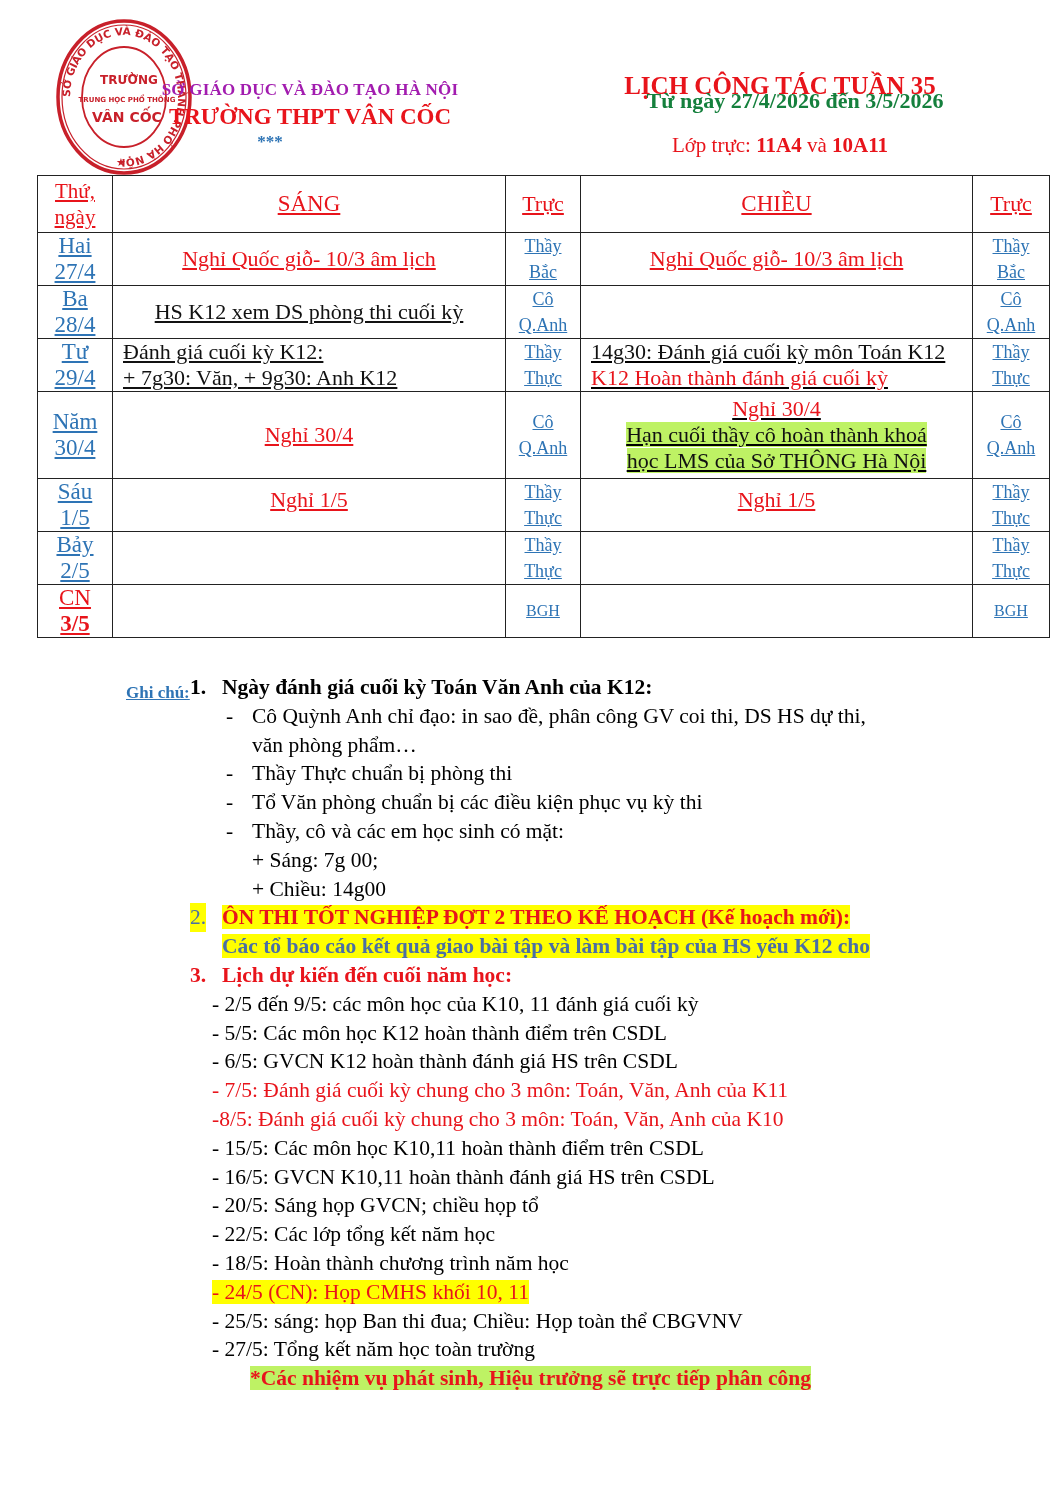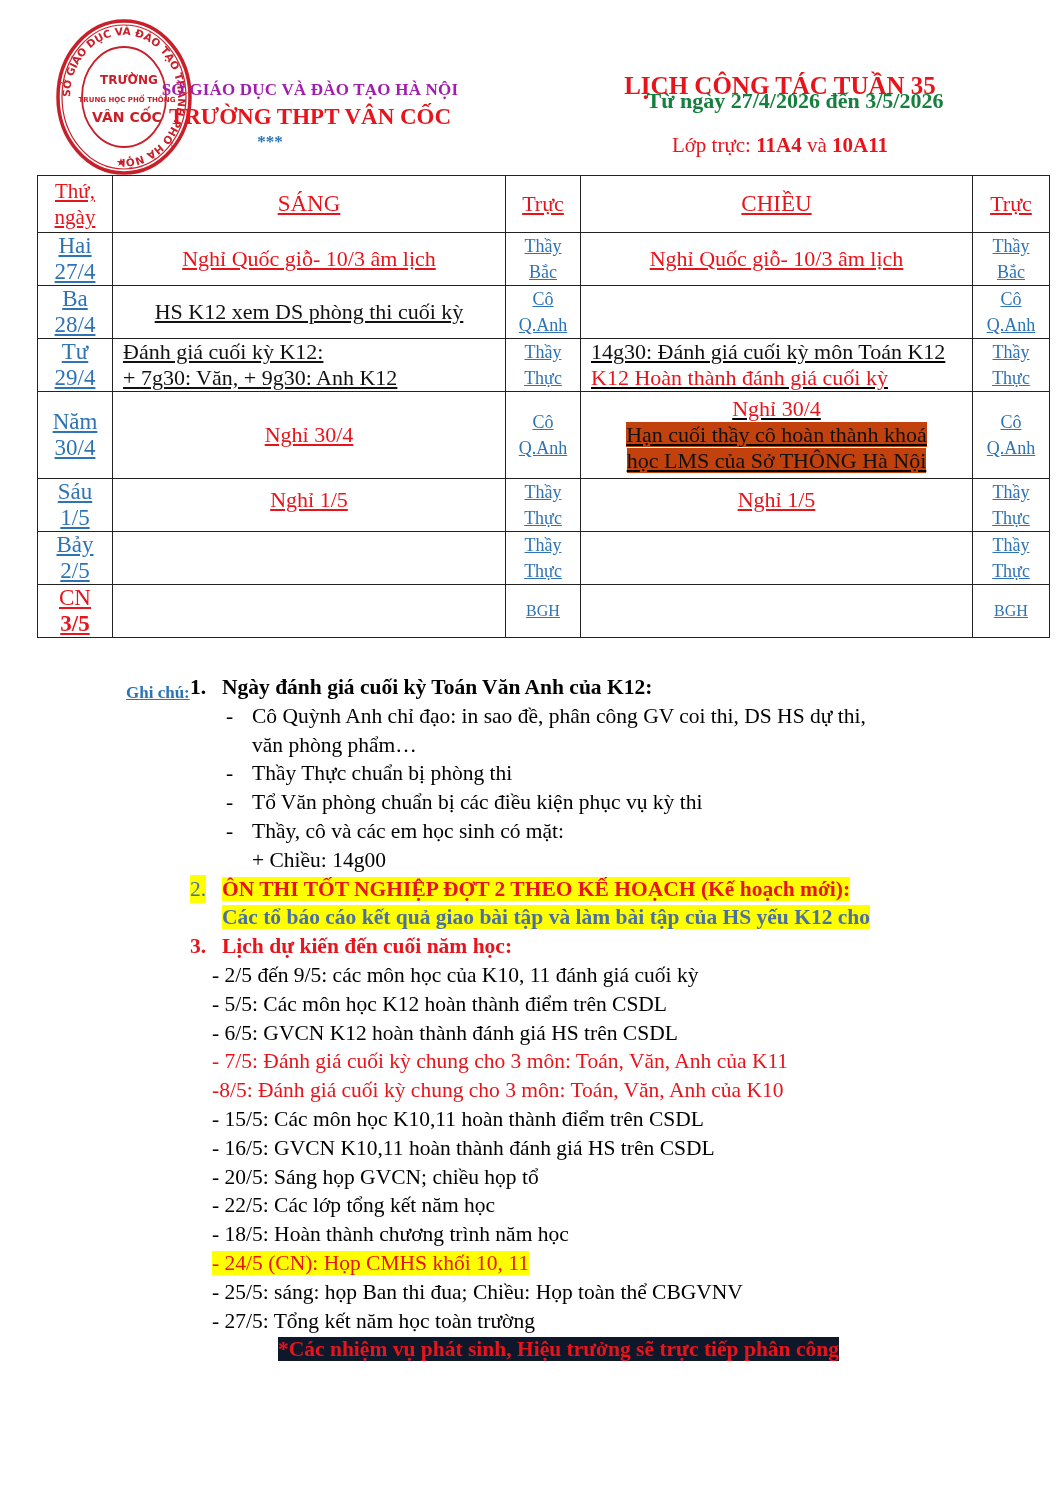--- a/index.html
+++ b/index.html
@@ -34,36 +34,36 @@
   th.h-duty { color: #e8141b; font-size: 22px; }
   td.day { color: #2e74b5; font-size: 23px; line-height: 24px; }
   td.day.sun { color: #e8141b; }
   td.day.sun .dnum { font-weight: bold; }
   td.duty { color: #2e74b5; font-weight: bold; font-size: 18px; line-height: 24px; }
   td.duty.single { font-size: 16px; }
   .red { color: #e8141b; }
   .big { font-size: 22px; }
   .blk { color: #111; }
   .left { text-align: left !important; }
-  .hl-green { background: #c2410c; color: #111; }
+  .hl-green { background: #bef264; color: #111; }
   .cell-line { display: block; line-height: 26px; }
 
   
   .notes-title { position: absolute; left: 126px; top: 644px; color: #2e74b5; font-weight: bold;
                  font-size: 17px; text-decoration: underline; margin-top: 39px; }
   .notes { position: absolute; left: 190px; top: 673px; width: 800px; font-size: 21.5px; line-height: 28.8px; }
   .n-item { position: relative; padding-left: 32px; }
   .n-num { position: absolute; left: 0; top: 0; }
   .n-sub { position: relative; padding-left: 62px; }
   .n-dash { position: absolute; left: 36px; }
   .n-plain { padding-left: 62px; }
   .n-sched { padding-left: 22px; }
   .bold { font-weight: bold; }
   .hl-yellow { background: #ffff00; }
-  .hl-cyan { background: #0f172a; margin-left: 28px; }
+  .hl-cyan { background: #bef264; }
   .slate { color: #4a6fa5; }
   .n-final { padding-left: 60px; }
 </style>
 </head>
 <body>
 
 <svg class="stamp" viewBox="0 0 138 158">
   <defs>
     <path id="ringpath" d="M 69 79 m -54 0 a 54 62 0 1 1 108 0 a 54 62 0 1 1 -108 0"></path>
   </defs>
@@ -238,20 +238,21 @@
 
   <div class="n-item bold">
     <span class="n-num">1.</span>
     <span>Ngày đánh giá cuối kỳ Toán Văn Anh của K12:</span>
   </div>
   <div class="n-sub"><span class="n-dash">-</span><span>Cô Quỳnh Anh chỉ đạo: in sao đề, phân công GV coi thi, DS HS dự thi,</span></div>
   <div class="n-plain">văn phòng phẩm…</div>
   <div class="n-sub"><span class="n-dash">-</span><span>Thầy Thực chuẩn bị phòng thi</span></div>
   <div class="n-sub"><span class="n-dash">-</span><span>Tổ Văn phòng chuẩn bị các điều kiện phục vụ kỳ thi</span></div>
   <div class="n-sub"><span class="n-dash">-</span><span>Thầy, cô và các em học sinh có mặt:</span></div>
+  <div class="n-plain">+ Sáng:  7g 00;</div>
   <div class="n-plain">+ Chiều: 14g00</div>
 
   <div class="n-item bold">
     <span class="n-num slate hl-yellow" style="font-weight:normal">2.</span>
     <span class="red hl-yellow">ÔN THI TỐT NGHIỆP ĐỢT 2 THEO KẾ HOẠCH (Kế hoạch mới):</span><br>
     <span class="slate hl-yellow">Các tổ báo cáo kết quả giao bài tập và làm bài tập của HS yếu K12 cho</span><br>
   </div>
 
   <div class="n-item bold red">
     <span class="n-num">3.</span>

